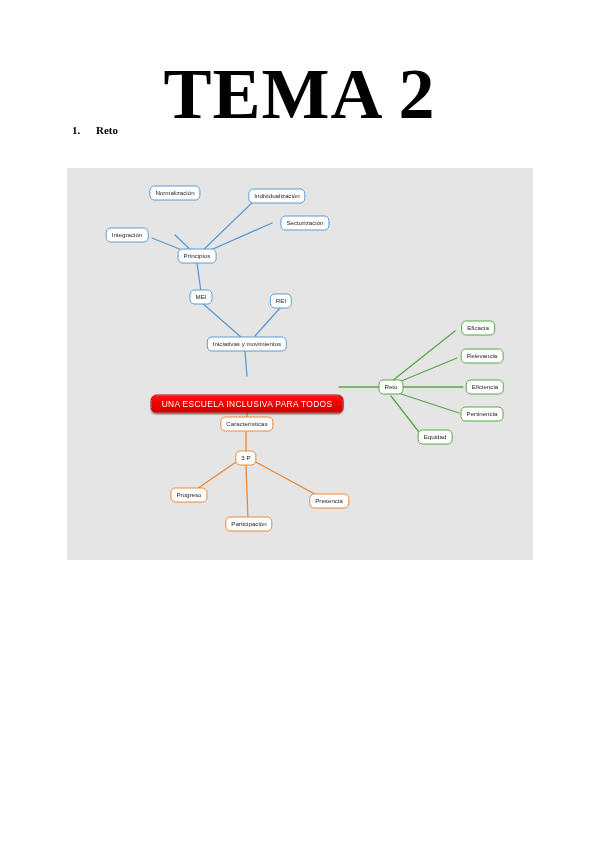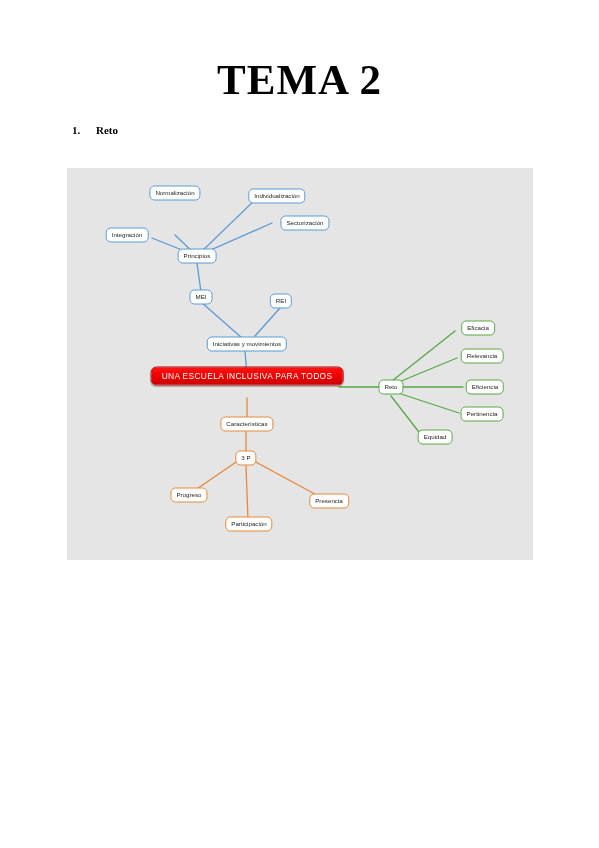--- a/index.html
+++ b/index.html
@@ -20,21 +20,21 @@
     background: #ffffff;
   }
   #doc-title {
     position: absolute;
     left: 0;
     right: 0;
     top: 58px;
     text-align: center;
     font-family: "Liberation Serif", serif;
     font-weight: bold;
-    font-size: 43px;
+    font-size: 72px;
     letter-spacing: 1px;
     color: #000000;
     line-height: 1;
   }
   #list-item-mapa {
     position: absolute;
     left: 72px;
     top: 124px;
     font-family: "Liberation Serif", serif;
     font-weight: bold;
@@ -136,21 +136,21 @@
 
     <div class="node blue" style="left:108px; top:25px;">Normalización</div>
     <div class="node blue" style="left:210px; top:28px;">Individualización</div>
     <div class="node blue" style="left:238px; top:55px;">Sectorización</div>
     <div class="node blue" style="left:60px;  top:67px;">Integración</div>
     <div class="node blue" style="left:130px; top:88px;">Principios</div>
     <div class="node blue" style="left:134px; top:129px;">MEI</div>
     <div class="node blue" style="left:214px; top:133px;">REI</div>
     <div class="node blue" style="left:180px; top:176px;">Iniciativas y movimientos</div>
 
-    <div class="node center" style="left:180px; top:208px;text-align:center;">UNA ESCUELA INCLUSIVA PARA TODOS</div>
+    <div class="node center" style="left:180px; top:236px;text-align:center;">UNA ESCUELA INCLUSIVA PARA TODOS</div>
 
     <div class="node green" style="left:324px; top:219px;">Reto</div>
     <div class="node green" style="left:411px; top:160px;">Eficacia</div>
     <div class="node green" style="left:415px; top:188px;">Relevancia</div>
     <div class="node green" style="left:418px; top:219px;">Eficiencia</div>
     <div class="node green" style="left:415px; top:246px;">Pertinencia</div>
     <div class="node green" style="left:368px; top:269px;">Equidad</div>
 
     <div class="node orange" style="left:180px; top:256px;">Características</div>
     <div class="node orange" style="left:179px; top:290px;">3 P</div>

